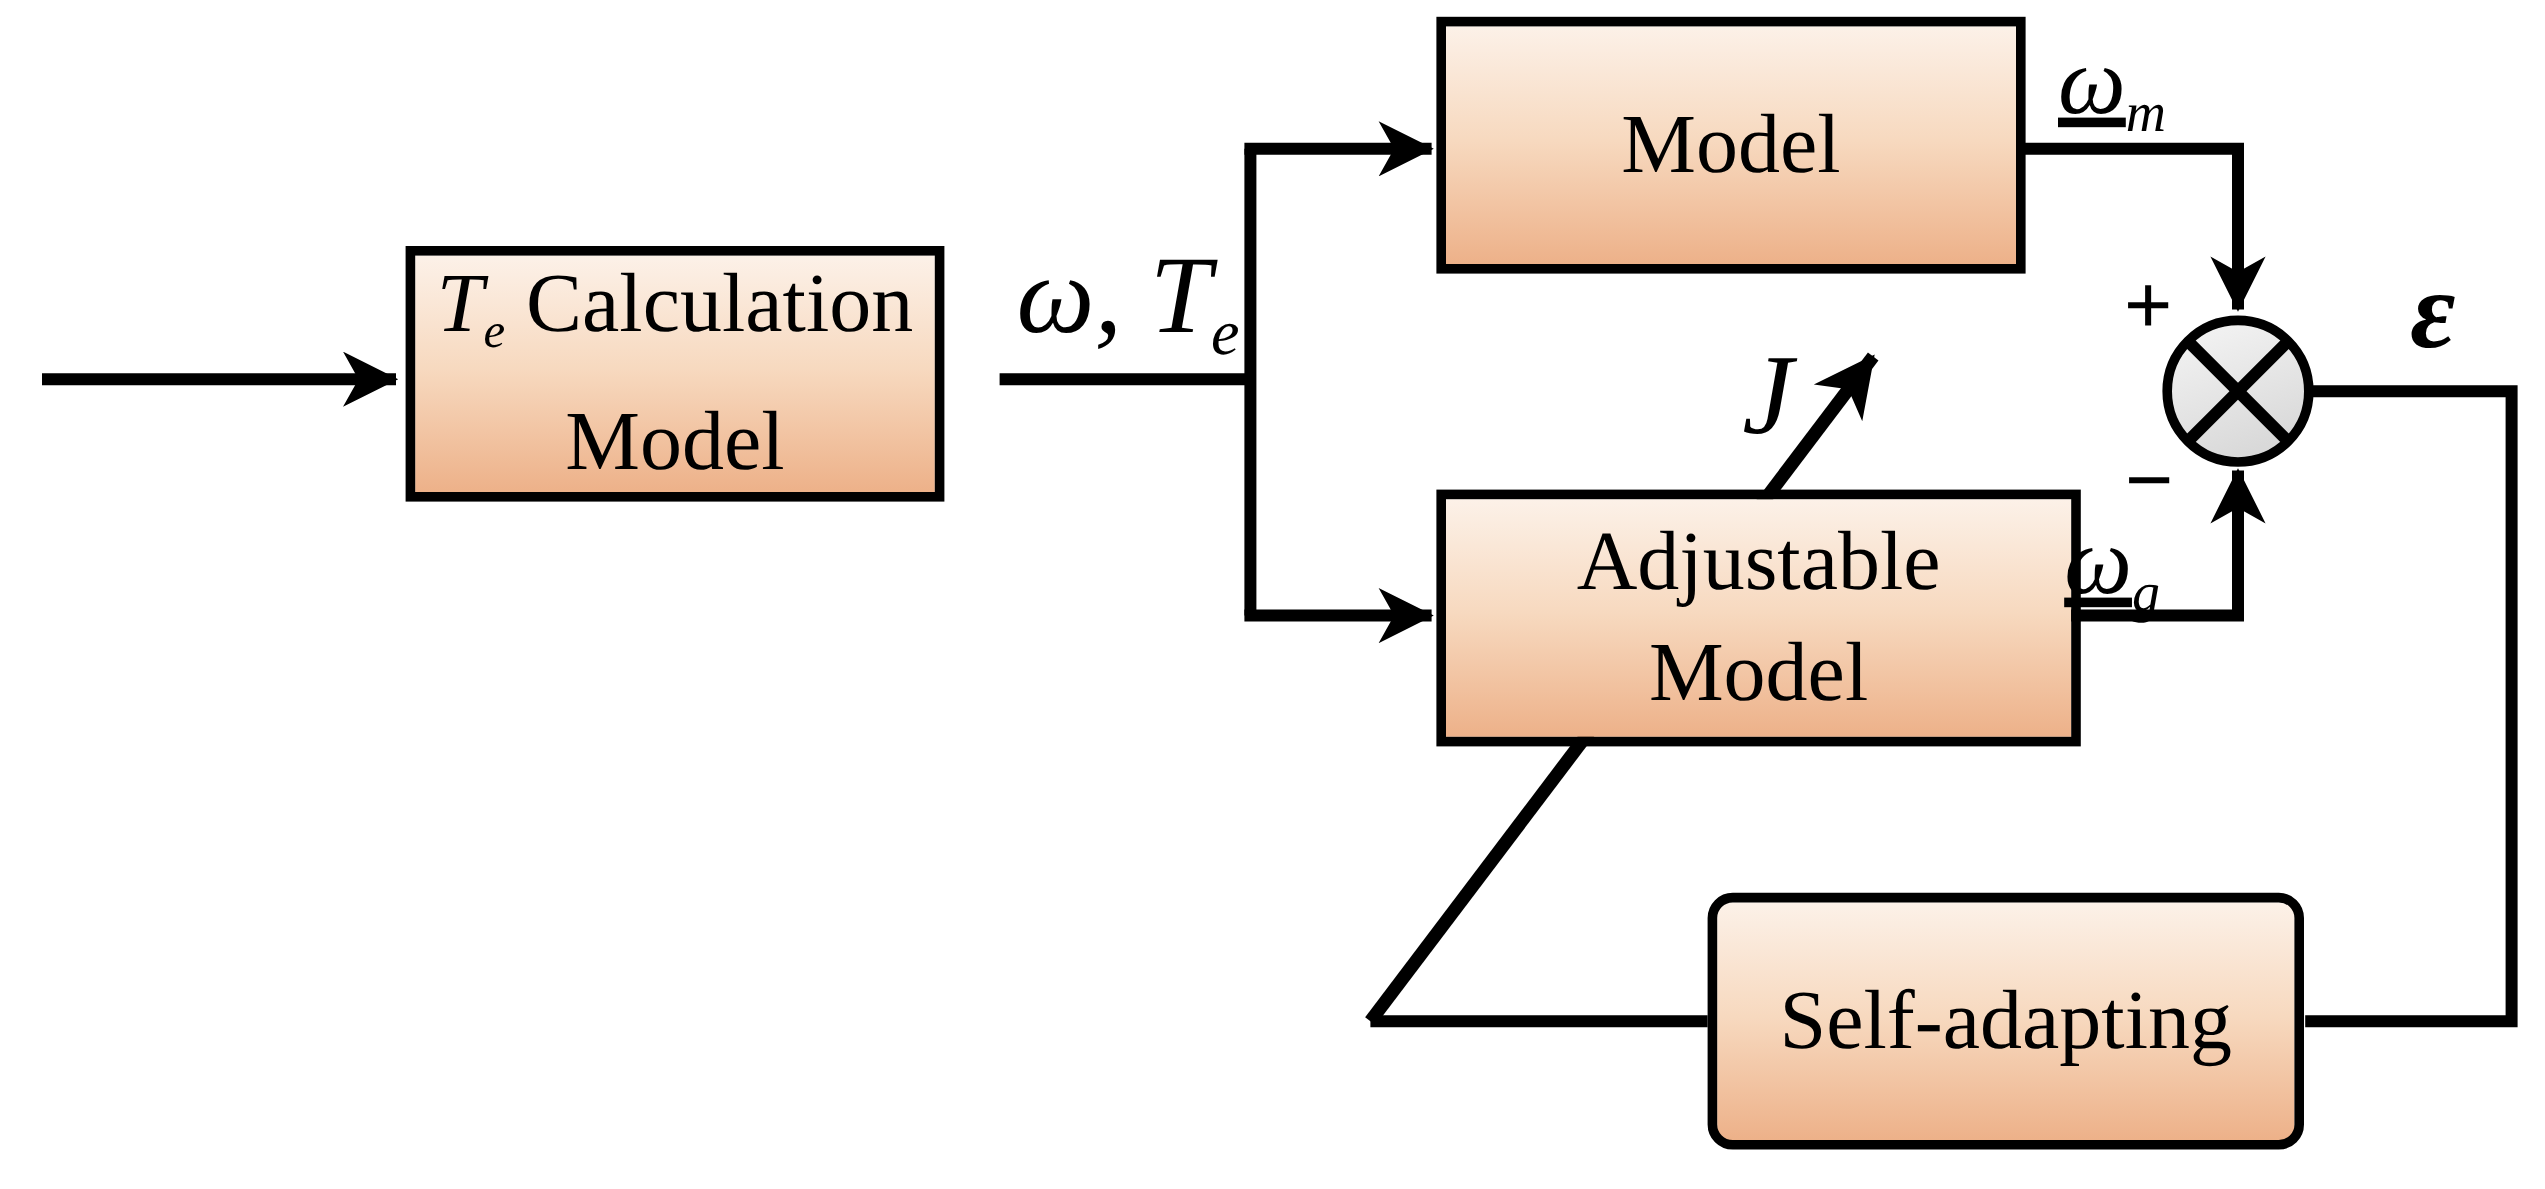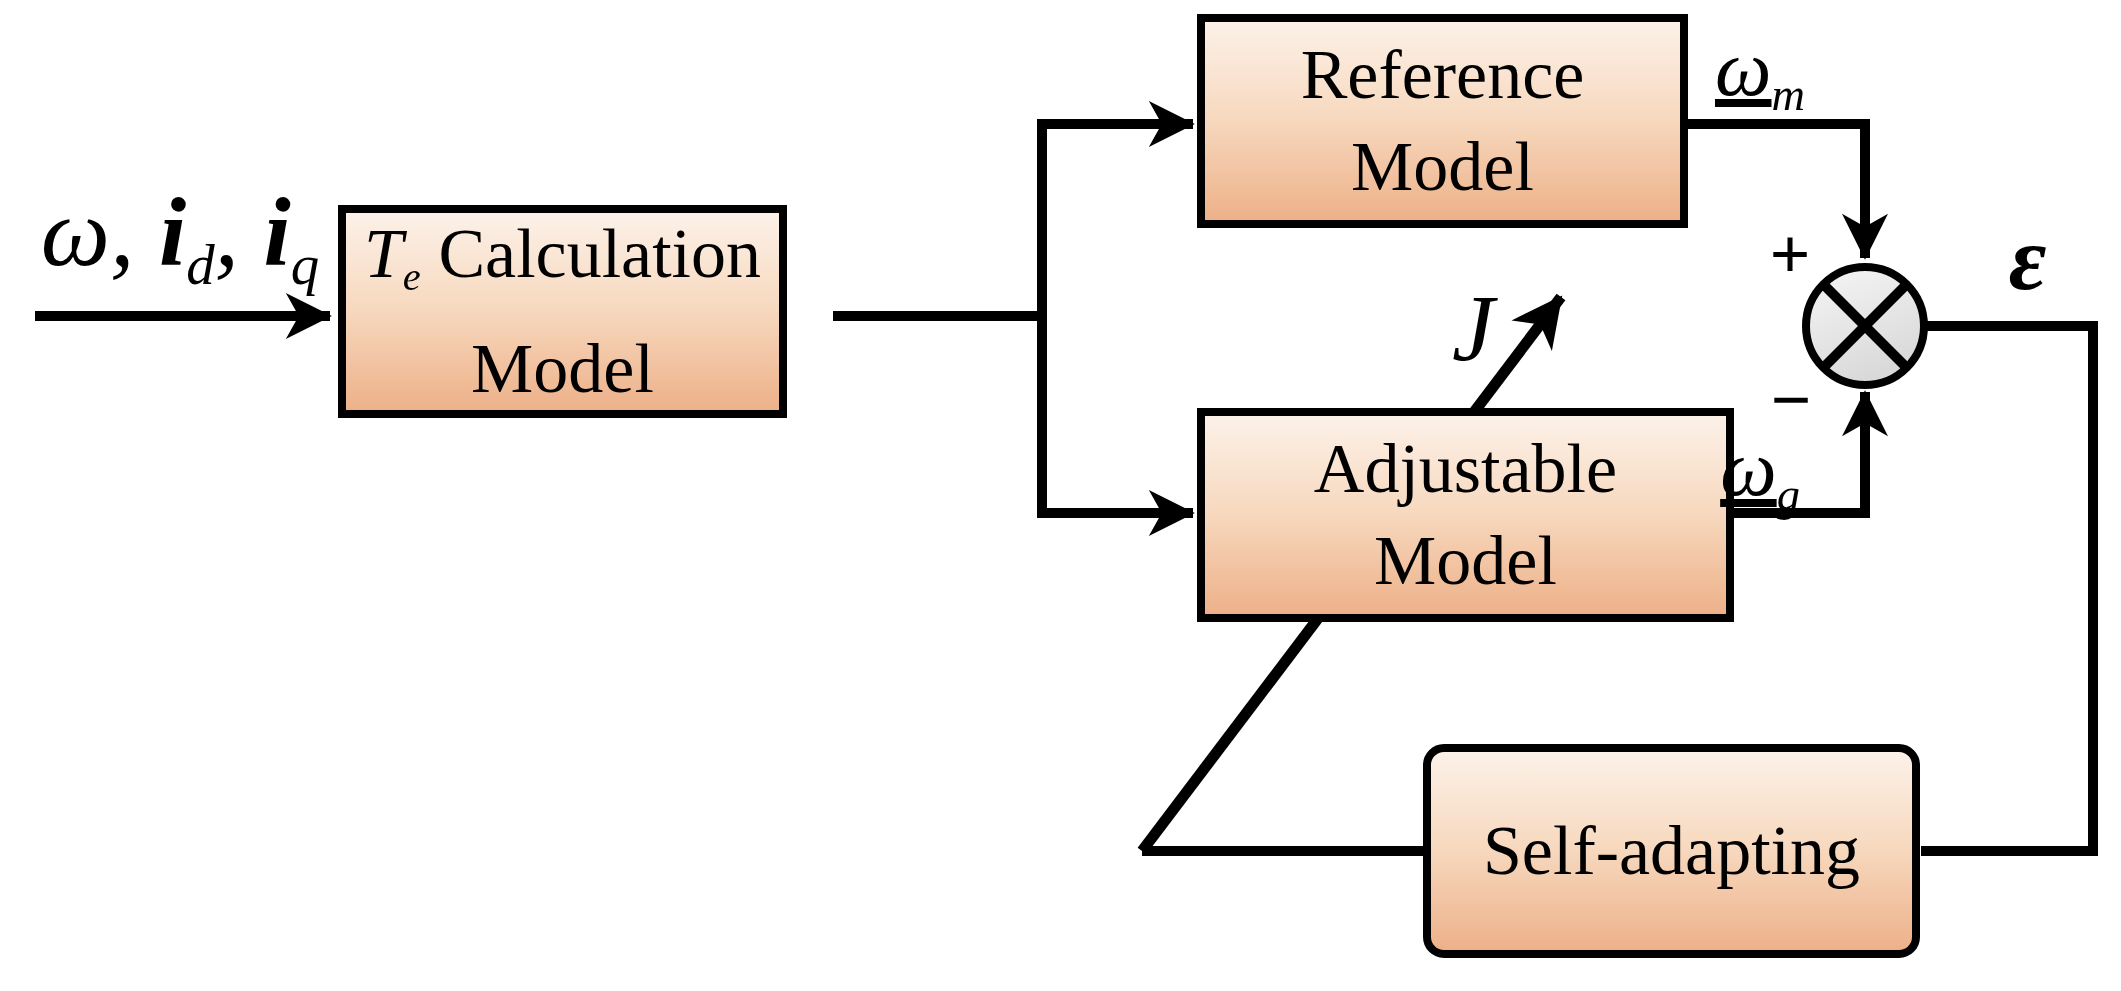--- a/index.html
+++ b/index.html
@@ -67,35 +67,34 @@
       <line x1="1906.7" y1="284.3" x2="1823.3" y2="367.7" stroke="#000" stroke-width="10"></line>
     </g>
   </svg>
 
   <div class="box" style="left:338px;top:205px;width:449px;height:213px;">
     <div class="box-label"><span class="it">T</span><span class="sub it">e</span><span> Calculation</span></div>
     <div class="box-label"><span>Model</span></div>
   </div>
 
   <div class="box" style="left:1197px;top:14px;width:491px;height:214px;">
-    <div class="box-label"><span>Reference</span></div>
     <div class="box-label"><span>Model</span></div>
   </div>
 
   <div class="box" style="left:1197px;top:408px;width:537px;height:214px;">
     <div class="box-label"><span>Adjustable</span></div>
     <div class="box-label"><span>Model</span></div>
   </div>
 
   <div class="box" style="left:1423px;top:744px;width:497px;height:214px;border-radius:21px;">
     <div class="box-label"><span>Self-adapting</span></div>
   </div>
 
-  <div class="lbl sig-input" style="left:20px;top:183px;width:320px;"><span class="it">ω, </span><span class="it bd">i</span><span class="sub it">d</span><span class="it">, </span><span class="it bd">i</span><span class="sub it">q</span></div>
 
+  <div class="lbl sig" style="left:835px;top:200px;width:210px;"><span class="it">ω, </span><span class="it">T</span><span class="sub it">e</span></div>
 
   <div class="lbl sig-small" style="left:1695px;top:28px;width:130px;"><span class="it">ω</span><span class="sub it">m</span></div>
 
   <div class="lbl sig-small" style="left:1695px;top:428px;width:130px;"><span class="it">ω</span><span class="sub it">g</span></div>
 
   <div class="lbl sig-j" style="left:1418px;top:282px;width:110px;"><span class="it">J</span></div>
 
   <div class="lbl sig-eps" style="left:1975px;top:212px;width:105px;"><span class="it bd">ε</span></div>
 
   <div class="lbl pm" style="left:1750px;top:214px;width:80px;">+</div>

